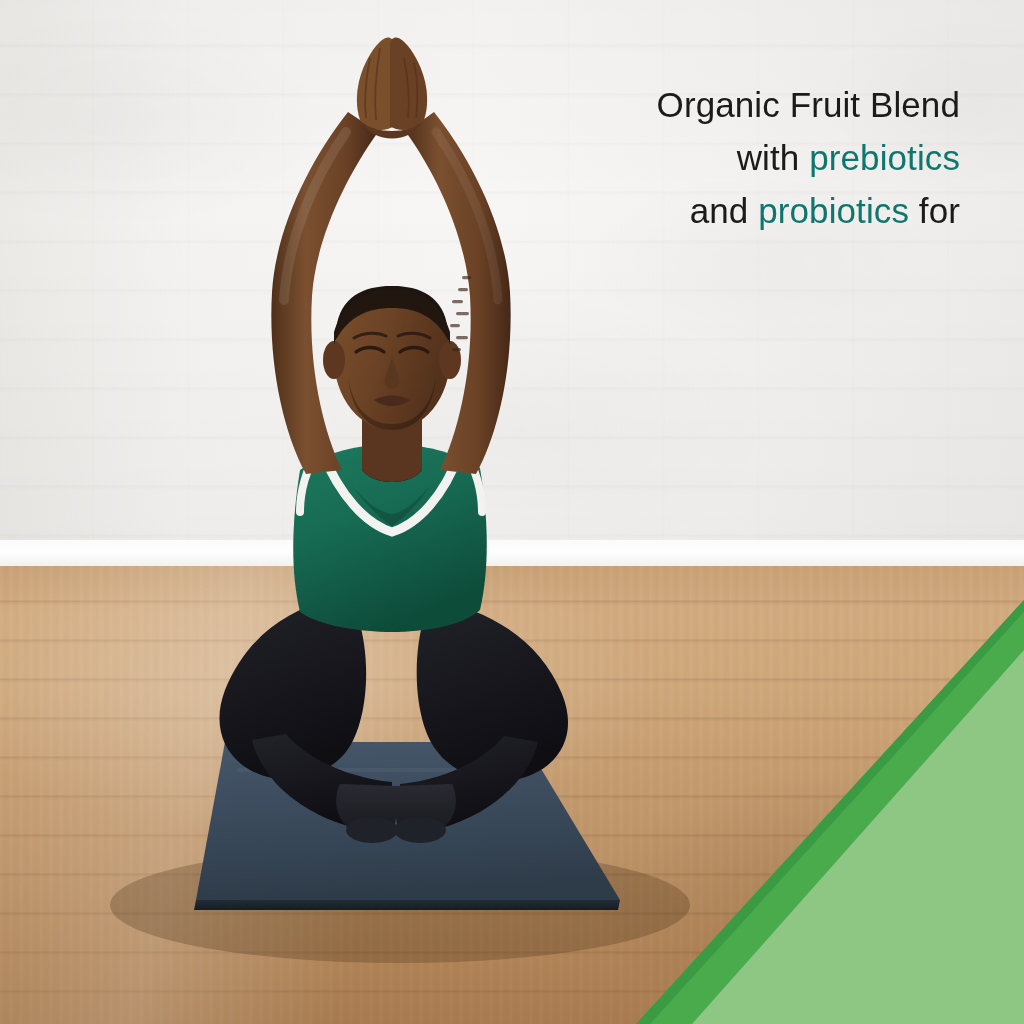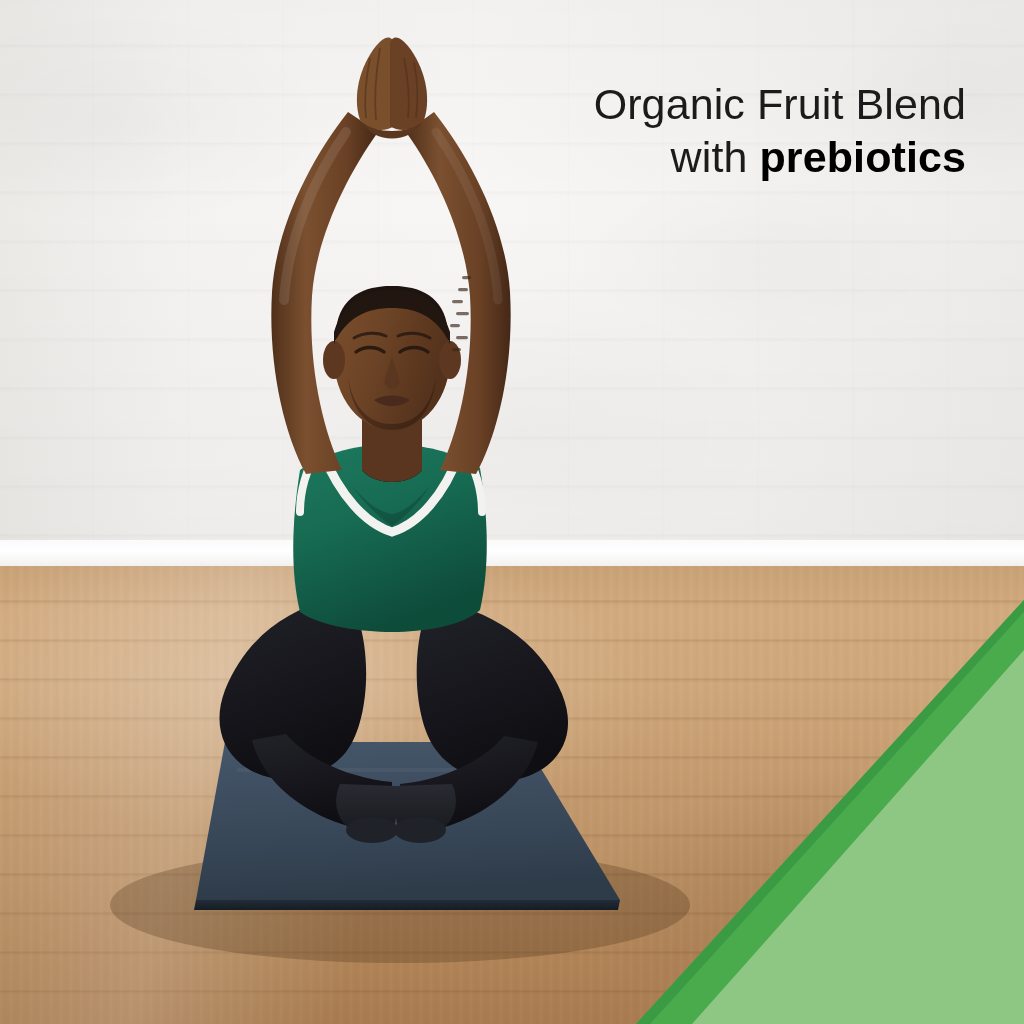--- a/index.html
+++ b/index.html
@@ -126,33 +126,33 @@
   .corner-graphic {
     position: absolute;
     right: 0; bottom: 0;
     width: 1024px; height: 1024px;
     pointer-events: none;
   }
 
   
   .headline {
     position: absolute;
-    right: 58px;
+    right: 64px;
     top: 78px;
     width: 420px;
     text-align: right;
-    font-size: 43px;
+    font-size: 35px;
     line-height: 53px;
     color: #1b1b1b;
     letter-spacing: 0.1px;
   }
   .headline .hl-line { display: block; white-space: nowrap; }
   .headline .accent {
-    color: #000000;
-    font-weight: bold;
+    color: #0f766e;
+    font-weight: normal;
   }
   .headline .dagger {
     font-size: 0.62em;
     vertical-align: super;
     line-height: 0;
   }
 </style>
 </head>
 <body>
 
@@ -363,15 +363,16 @@
     <polygon points="1024,648 1024,1024 690,1024" fill="#8ec684"></polygon>
 
     <polygon points="1024,600 1024,650 692,1024 636,1024" fill="#4aab4c"></polygon>
 
     <polygon points="1024,600 1024,612 650,1024 636,1024" fill="#3a9b44"></polygon>
   </svg>
 
   <div class="headline">
     <span class="hl-line">Organic Fruit Blend</span>
     <span class="hl-line"><span>with </span><span class="accent">prebiotics</span></span>
+    <span class="hl-line"><span>and </span><span class="accent">probiotics</span><span> for</span></span>
   </div>
 
 </div>
 
 </body></html>

